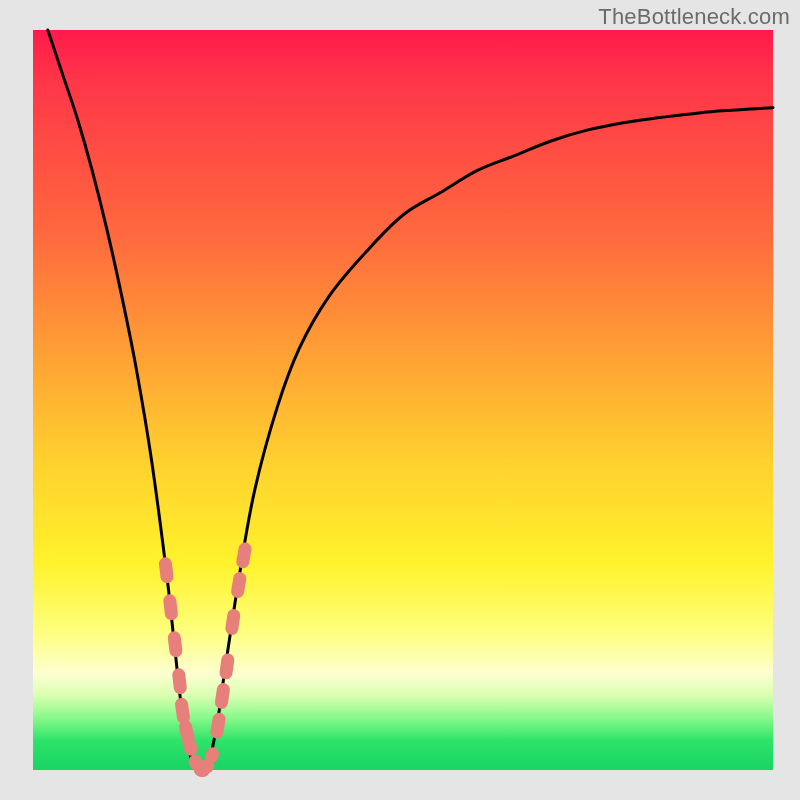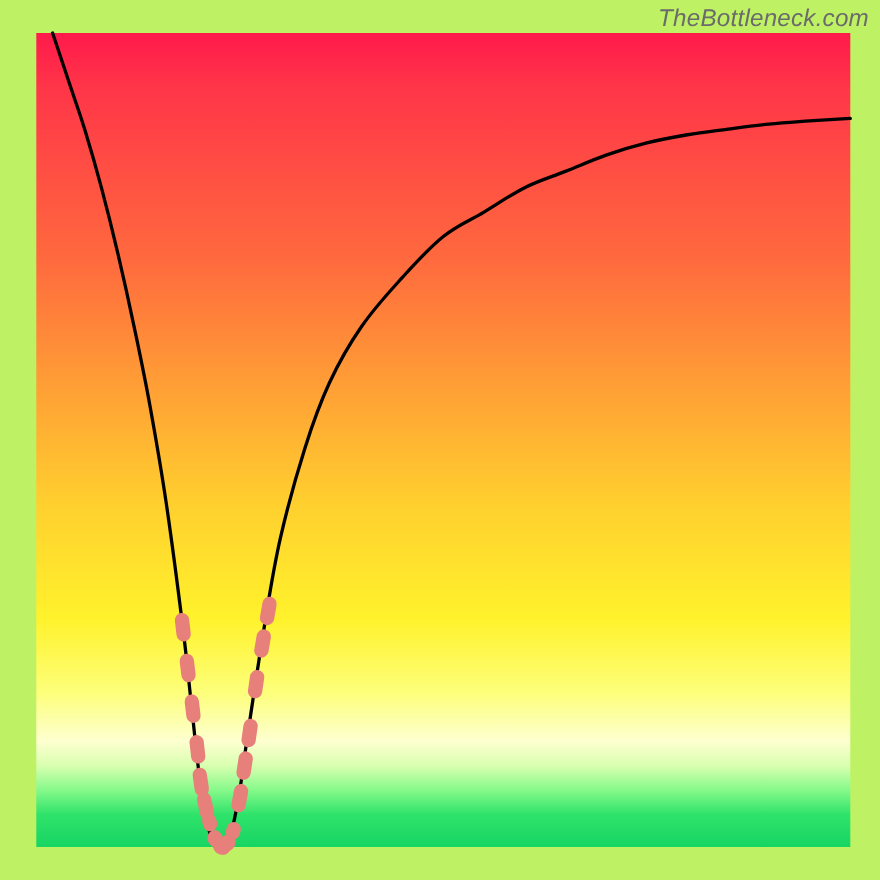--- a/index.html
+++ b/index.html
@@ -9,22 +9,21 @@
     height: 800px;
     overflow: hidden;
     background: #000;
     font-family: Arial, Helvetica, sans-serif;
   }
   .frame {
     position: absolute;
     left: 0; top: 0;
     width: 800px;
     height: 800px;
-    background: #bef264;
-    font-style: italic;
+    background: #e5e5e5;
   }
   .plot-area {
     position: absolute;
     left: 33px;
     top: 30px;
     width: 740px;
     height: 740px;
     
     background: linear-gradient(to bottom,
       #ff1a4b 0%,

